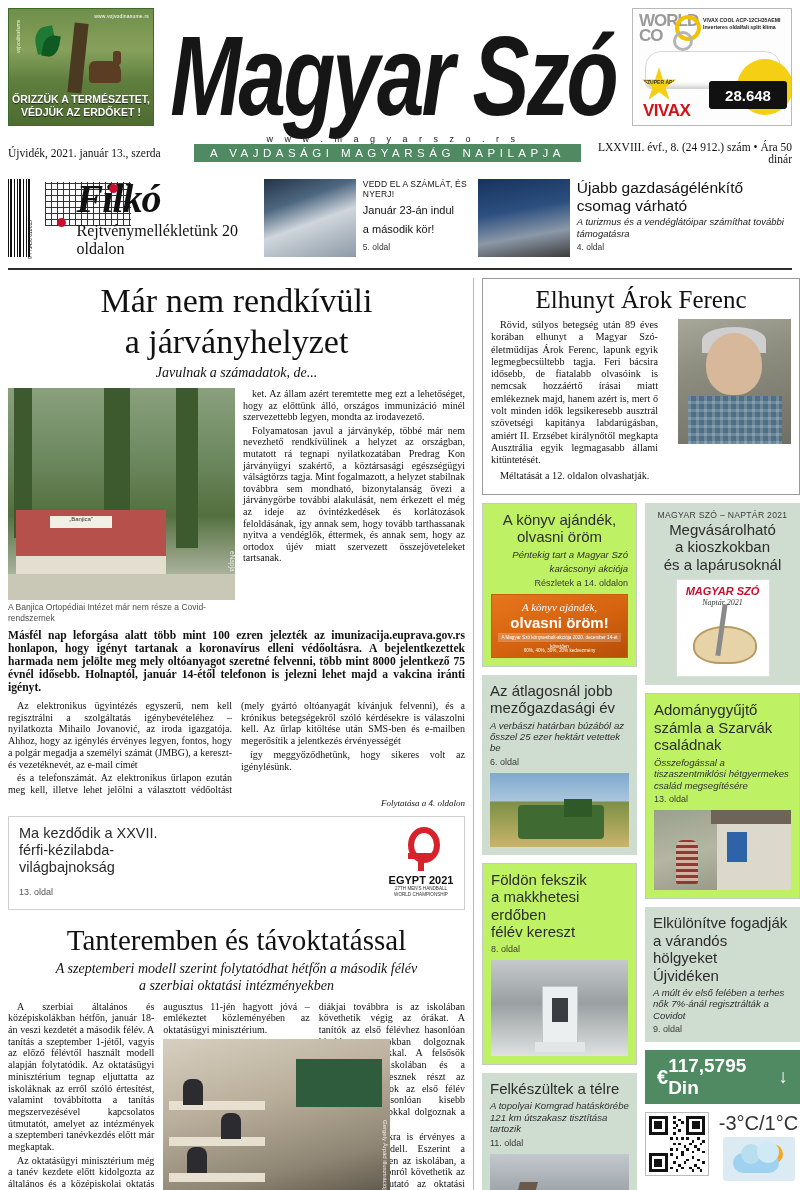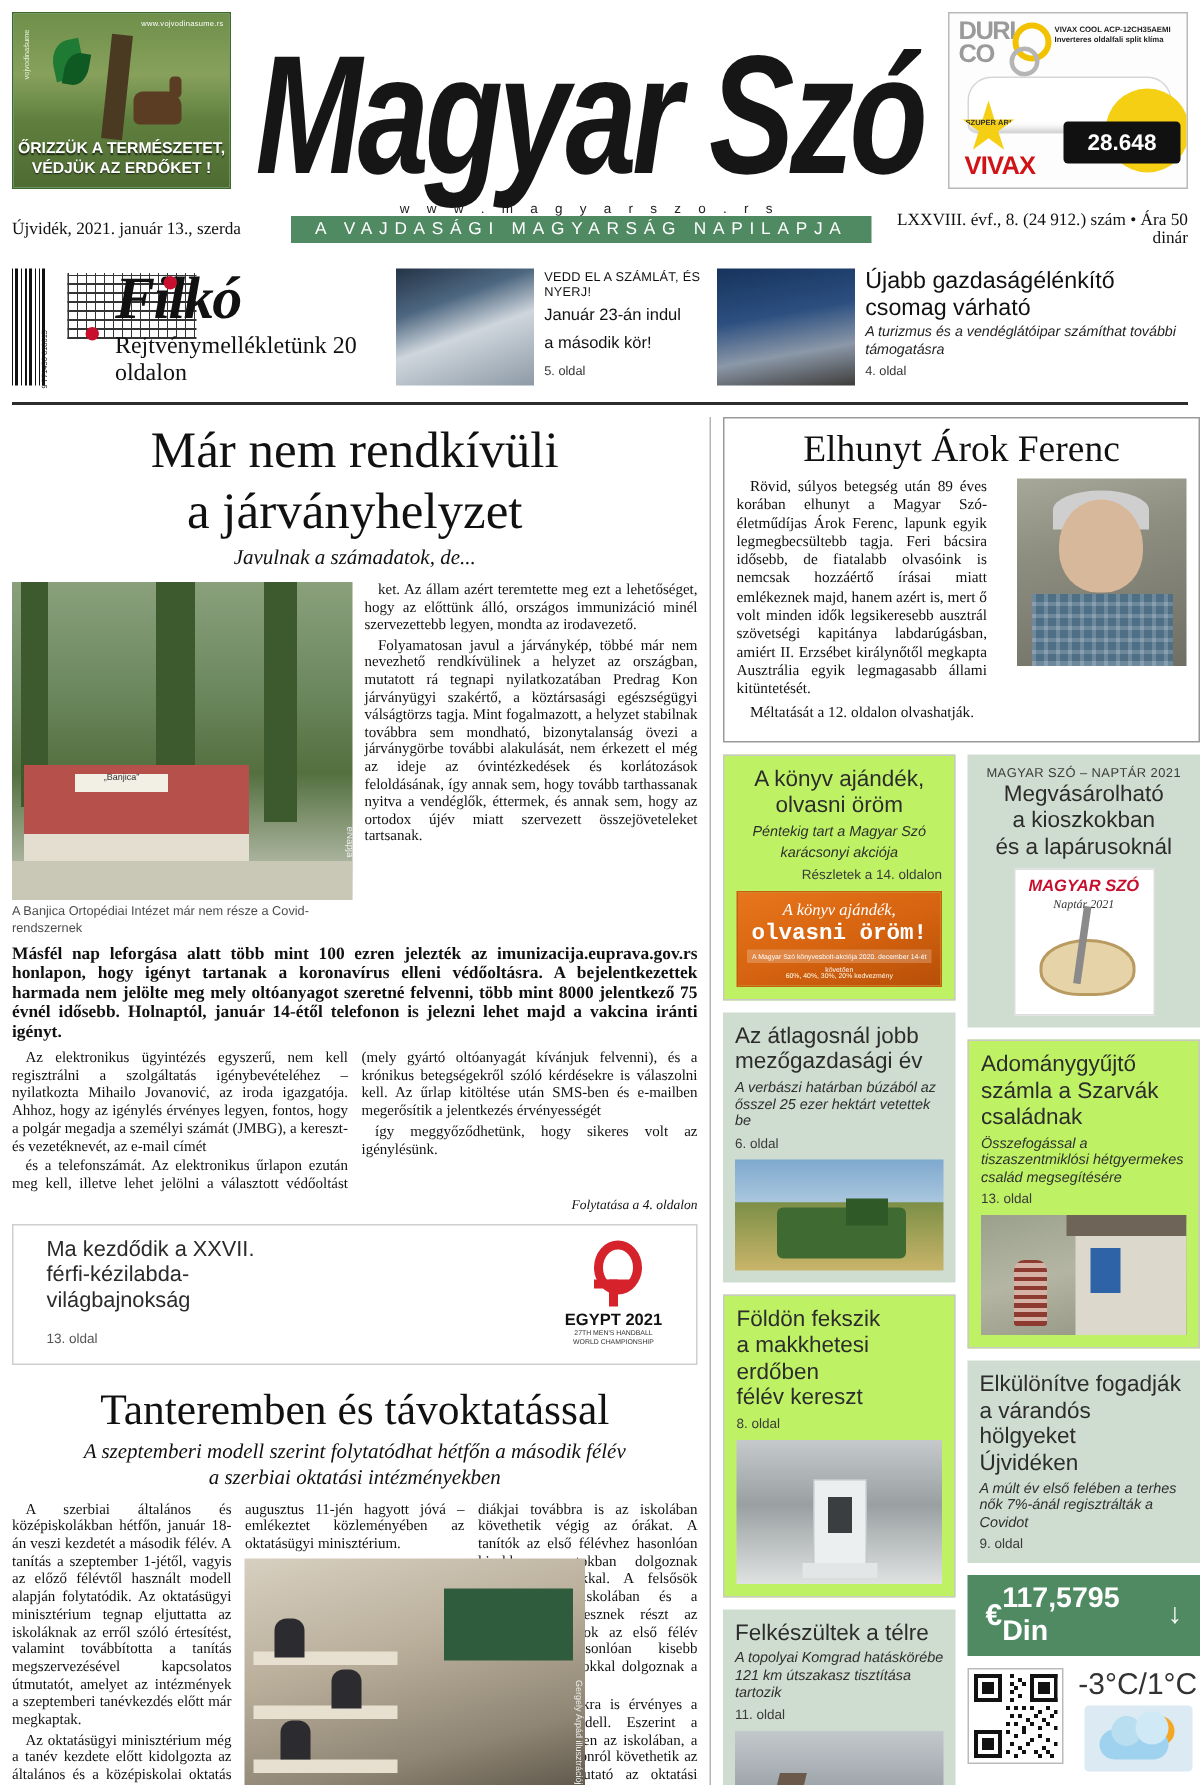--- a/index.html
+++ b/index.html
@@ -121,21 +121,21 @@
     font-family:"Liberation Sans",sans-serif;}
   .caption{font-family:"Liberation Sans",sans-serif;font-size:8.5px;color:#4c4c4c;margin-top:2px;line-height:11px;}
   .lead-col{flex:1;font-size:10px;line-height:11.6px;text-align:justify;}
   .lead-col p{margin:0 0 2px;text-indent:9px;}
   .lede{font-weight:bold;font-size:11.6px;line-height:13px;text-align:justify;margin:5px 0 6px;}
   .twocol{column-count:2;column-gap:9px;font-size:10px;line-height:11.7px;text-align:justify;}
   .twocol p{margin:0 0 2px;text-indent:9px;}
   .cont-note{font-style:italic;font-size:9px;text-align:right;margin-top:2px;}
 
   
-  .promo-handball{display:flex;align-items:center;gap:8px;border:1px solid #cfcfcf;padding:8px 22px;
+  .promo-handball{display:flex;align-items:center;gap:8px;border:1px solid #cfcfcf;padding:8px 10px;
     margin-top:8px;background:#fff;}
   .promo-handball .txt{flex:1;font-family:"Liberation Sans",sans-serif;font-size:14.5px;line-height:17px;color:#2b2b2b;}
   .promo-handball .pg{font-family:"Liberation Sans",sans-serif;font-size:9px;margin-top:8px;color:#555;}
   .egy{width:66px;text-align:center;}
   .ankh{width:26px;height:44px;margin:0 auto;position:relative;}
   .ankh .ring{width:20px;height:24px;border:6px solid #d6232b;border-radius:50%;margin:0 auto;}
   .ankh .bar{width:26px;height:6px;background:#d6232b;position:absolute;top:26px;left:0;}
   .ankh .stem{width:6px;height:18px;background:#d6232b;position:absolute;top:26px;left:10px;}
   .egy .name{font-family:"Liberation Sans",sans-serif;font-weight:bold;font-size:11px;margin-top:3px;}
   .egy .sub{font-family:"Liberation Sans",sans-serif;font-size:4.6px;line-height:6px;color:#333;}
@@ -172,30 +172,30 @@
   .box{margin-bottom:8px;box-sizing:border-box;}
   .box-white{border:1px solid #c9c9c9;background:#bef264;padding:7px 8px 8px;}
   .box-green{background:#cfdcd0;padding:7px 8px 8px;}
   .box h3{font-family:"Liberation Sans",sans-serif;font-weight:normal;font-size:15px;line-height:17.5px;
     margin:0;color:#2c2c2c;}
   .box h3.center{text-align:center;}
   .box .kicker{font-family:"Liberation Sans",sans-serif;font-size:8.6px;letter-spacing:.3px;text-align:center;
     color:#3b3b3b;margin-bottom:1px;}
   .box .deck{font-family:"Liberation Sans",sans-serif;font-style:italic;font-size:9.6px;line-height:11.4px;
     margin-top:3px;color:#2e2e2e;}
-  .box .deck.center{text-align:center;}
+  .box .deck.center{text-align:right;}
   .box .pg{font-family:"Liberation Sans",sans-serif;font-size:9px;margin-top:3px;color:#3a3a3a;}
   .box .pg.center{text-align:right;}
 
   .promo-orange{margin-top:6px;height:62px;background:linear-gradient(160deg,#e8761c 0%,#d4620f 55%,#b64f08 100%);
     position:relative;overflow:hidden;border:1px solid #c75f10;}
   .promo-orange .l1{position:absolute;left:0;right:0;top:6px;text-align:center;color:#fff;
     font-family:"Liberation Serif",serif;font-style:italic;font-size:11px;}
   .promo-orange .l2{position:absolute;left:0;right:0;top:19px;text-align:center;color:#fff;
-    font-family:Liberation Mono, monospace;font-weight:bold;font-size:15px;}
+    font-family:Liberation Sans, sans-serif;font-weight:bold;font-size:15px;}
   .promo-orange .l3{position:absolute;left:6px;right:6px;top:38px;height:9px;background:rgba(255,255,255,.22);
     font-size:4.6px;color:#fff;text-align:center;font-family:"Liberation Sans",sans-serif;line-height:9px;}
   .promo-orange .l4{position:absolute;left:0;right:0;bottom:4px;text-align:center;color:#ffe;
     font-family:"Liberation Sans",sans-serif;font-size:4.6px;}
 
   .cal-img{margin:6px auto 0;width:92px;height:96px;background:#fff;border:1px solid #ddd;position:relative;}
   .cal-img .t{position:absolute;left:0;right:0;top:5px;text-align:center;color:#c8102e;
     font-family:"Liberation Sans",sans-serif;font-weight:bold;font-style:italic;font-size:11px;}
   .cal-img .t2{position:absolute;left:0;right:0;top:18px;text-align:center;color:#333;
     font-family:"Liberation Serif",serif;font-style:italic;font-size:8px;}
@@ -254,21 +254,21 @@
       </div>
     </div>
 
     <div class="mast-center">
       <div class="mast-title">Magyar Szó</div>
       <div class="mast-url">w w w . m a g y a r s z o . r s</div>
     </div>
 
     <div class="ad-vivax">
       <div class="duri">
-        <span>DURI</span><br>
+        <span>WORLD</span><br>
         <span>CO</span>
       </div>
       <div class="ring"></div>
       <div class="ring2"></div>
       <div class="spec">
         <div>VIVAX COOL ACP-12CH35AEMI</div>
         <div>Inverteres oldalfali split klíma</div>
       </div>
       <div class="unit"></div>
       <div class="star">

